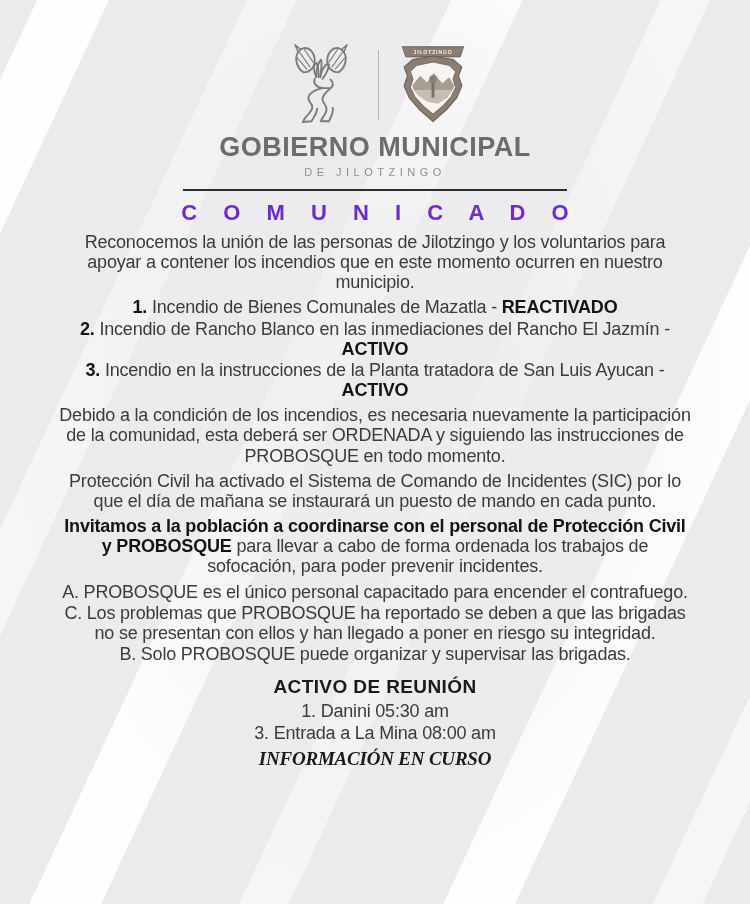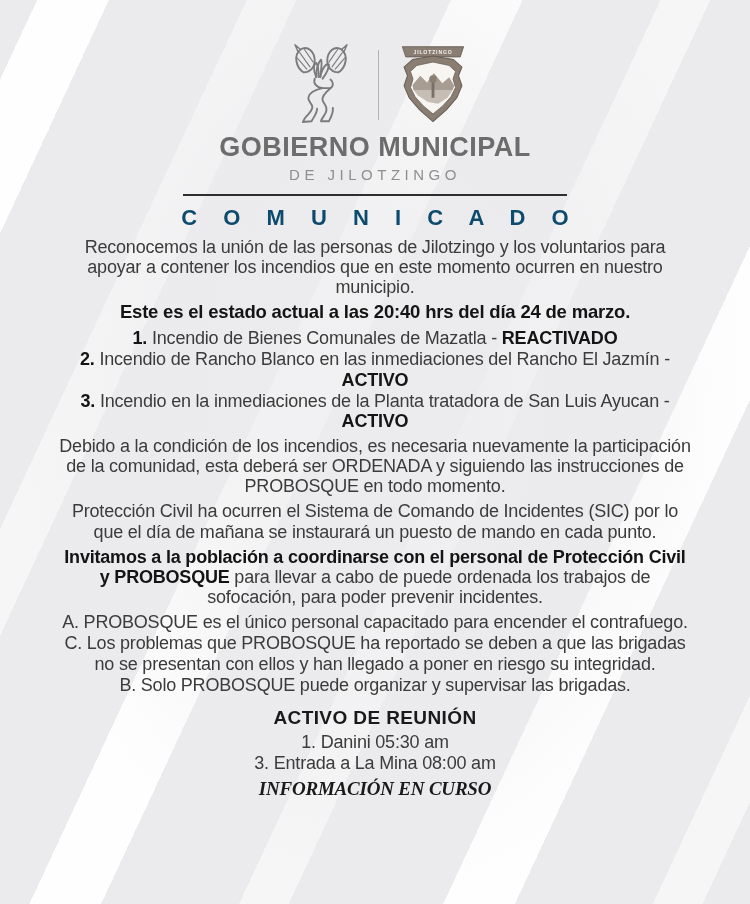--- a/index.html
+++ b/index.html
@@ -16,23 +16,23 @@
   }
   .bg-soft{position:absolute;inset:0;z-index:0;
       background:radial-gradient(ellipse at 50% 42%, rgba(236,236,238,.75) 20%, rgba(236,236,238,0) 70%);}
   .content{position:absolute;inset:0;z-index:1;text-align:center;}
 
   
   .header{padding-top:44px;}
   .logos{display:flex;justify-content:center;align-items:center;gap:16px;height:82px;}
   .logo-divider{width:1px;height:70px;background:#b3b3b3;}
   .org{margin-top:6px;font-size:27px;font-weight:bold;color:#6c6c6c;letter-spacing:.5px;}
-  .org-sub{margin-top:3px;font-size:15px;color:#8e8e8e;letter-spacing:4.5px;}
+  .org-sub{margin-top:3px;font-size:11px;color:#8e8e8e;letter-spacing:4.5px;}
   .rule{width:384px;margin:11px auto 9px;border-top:2px solid #2e2e2e;}
-  .title{margin:0;font-size:22px;font-weight:bold;letter-spacing:10px;color:#0c4a6e;text-indent:10px;}
+  .title{margin:0;font-size:22px;font-weight:bold;letter-spacing:10px;color:#6d28d9;text-indent:10px;}
 
   
   .doc{width:632px;margin:6px auto 0;font-size:18px;line-height:1.12;color:#3b3b3b;letter-spacing:-.2px;}
   .doc p{margin:5px 0;}
   .doc p.tight{margin:1px 0;}
   .doc strong{color:#141414;}
   .status-heading{font-size:18.5px;font-weight:bold;color:#141414;margin:7px 0 4px;}
   .meeting-heading{margin:12px 0 4px;font-size:19px;font-weight:bold;color:#1a1a1a;letter-spacing:.4px;}
   .footer-note{font-size:19px;font-weight:bold;font-style:italic;color:#1a1a1a;margin-top:3px;font-family:Liberation Serif, serif;}
 </style>
@@ -86,33 +86,32 @@
       <div class="org">GOBIERNO MUNICIPAL</div>
       <div class="org-sub">DE JILOTZINGO</div>
       <div class="rule"></div>
       <h1 class="title">C O M U N I C A D O</h1>
     </header>
 
     <main class="doc">
 
       <p>Reconocemos la unión de las personas de Jilotzingo y los voluntarios para apoyar a contener los incendios que en este momento ocurren en nuestro municipio.</p>
 
-      <p class="status-heading">Este es el estado actual a las 20:40 hrs del día 24 de marzo.</p>
 
       <p class="tight"><strong>1.</strong><span> Incendio de Bienes Comunales de Mazatla - </span><strong>REACTIVADO</strong></p>
 
       <p class="tight"><strong>2.</strong><span> Incendio de Rancho Blanco en las inmediaciones del Rancho El Jazmín - </span><strong>ACTIVO</strong></p>
 
-      <p class="tight"><strong>3.</strong><span> Incendio en la inmediaciones de la Planta tratadora de San Luis Ayucan - </span><strong>ACTIVO</strong></p>
+      <p class="tight"><strong>3.</strong><span> Incendio en la instrucciones de la Planta tratadora de San Luis Ayucan - </span><strong>ACTIVO</strong></p>
 
       <p>Debido a la condición de los incendios, es necesaria nuevamente la participación de la comunidad, esta deberá ser ORDENADA y siguiendo las instrucciones de PROBOSQUE en todo momento.</p>
 
-      <p>Protección Civil ha ocurren el Sistema de Comando de Incidentes (SIC) por lo que el día de mañana se instaurará un puesto de mando en cada punto.</p>
+      <p>Protección Civil ha activado el Sistema de Comando de Incidentes (SIC) por lo que el día de mañana se instaurará un puesto de mando en cada punto.</p>
 
-      <p><strong>Invitamos a la población a coordinarse con el personal de Protección Civil y PROBOSQUE</strong><span> para llevar a cabo de puede ordenada los trabajos de sofocación, para poder prevenir incidentes.</span></p>
+      <p><strong>Invitamos a la población a coordinarse con el personal de Protección Civil y PROBOSQUE</strong><span> para llevar a cabo de forma ordenada los trabajos de sofocación, para poder prevenir incidentes.</span></p>
 
       <p class="tight">A. PROBOSQUE es el único personal capacitado para encender el contrafuego.</p>
       <p class="tight">C. Los problemas que PROBOSQUE ha reportado se deben a que las brigadas no se presentan con ellos y han llegado a poner en riesgo su integridad.</p>
       <p class="tight">B. Solo PROBOSQUE puede organizar y supervisar las brigadas.</p>
 
       <h2 class="meeting-heading">ACTIVO DE REUNIÓN</h2>
       <p class="tight">1. Danini 05:30 am</p>
       <p class="tight">3. Entrada a La Mina 08:00 am</p>
 
       <p class="footer-note">INFORMACIÓN EN CURSO</p>

